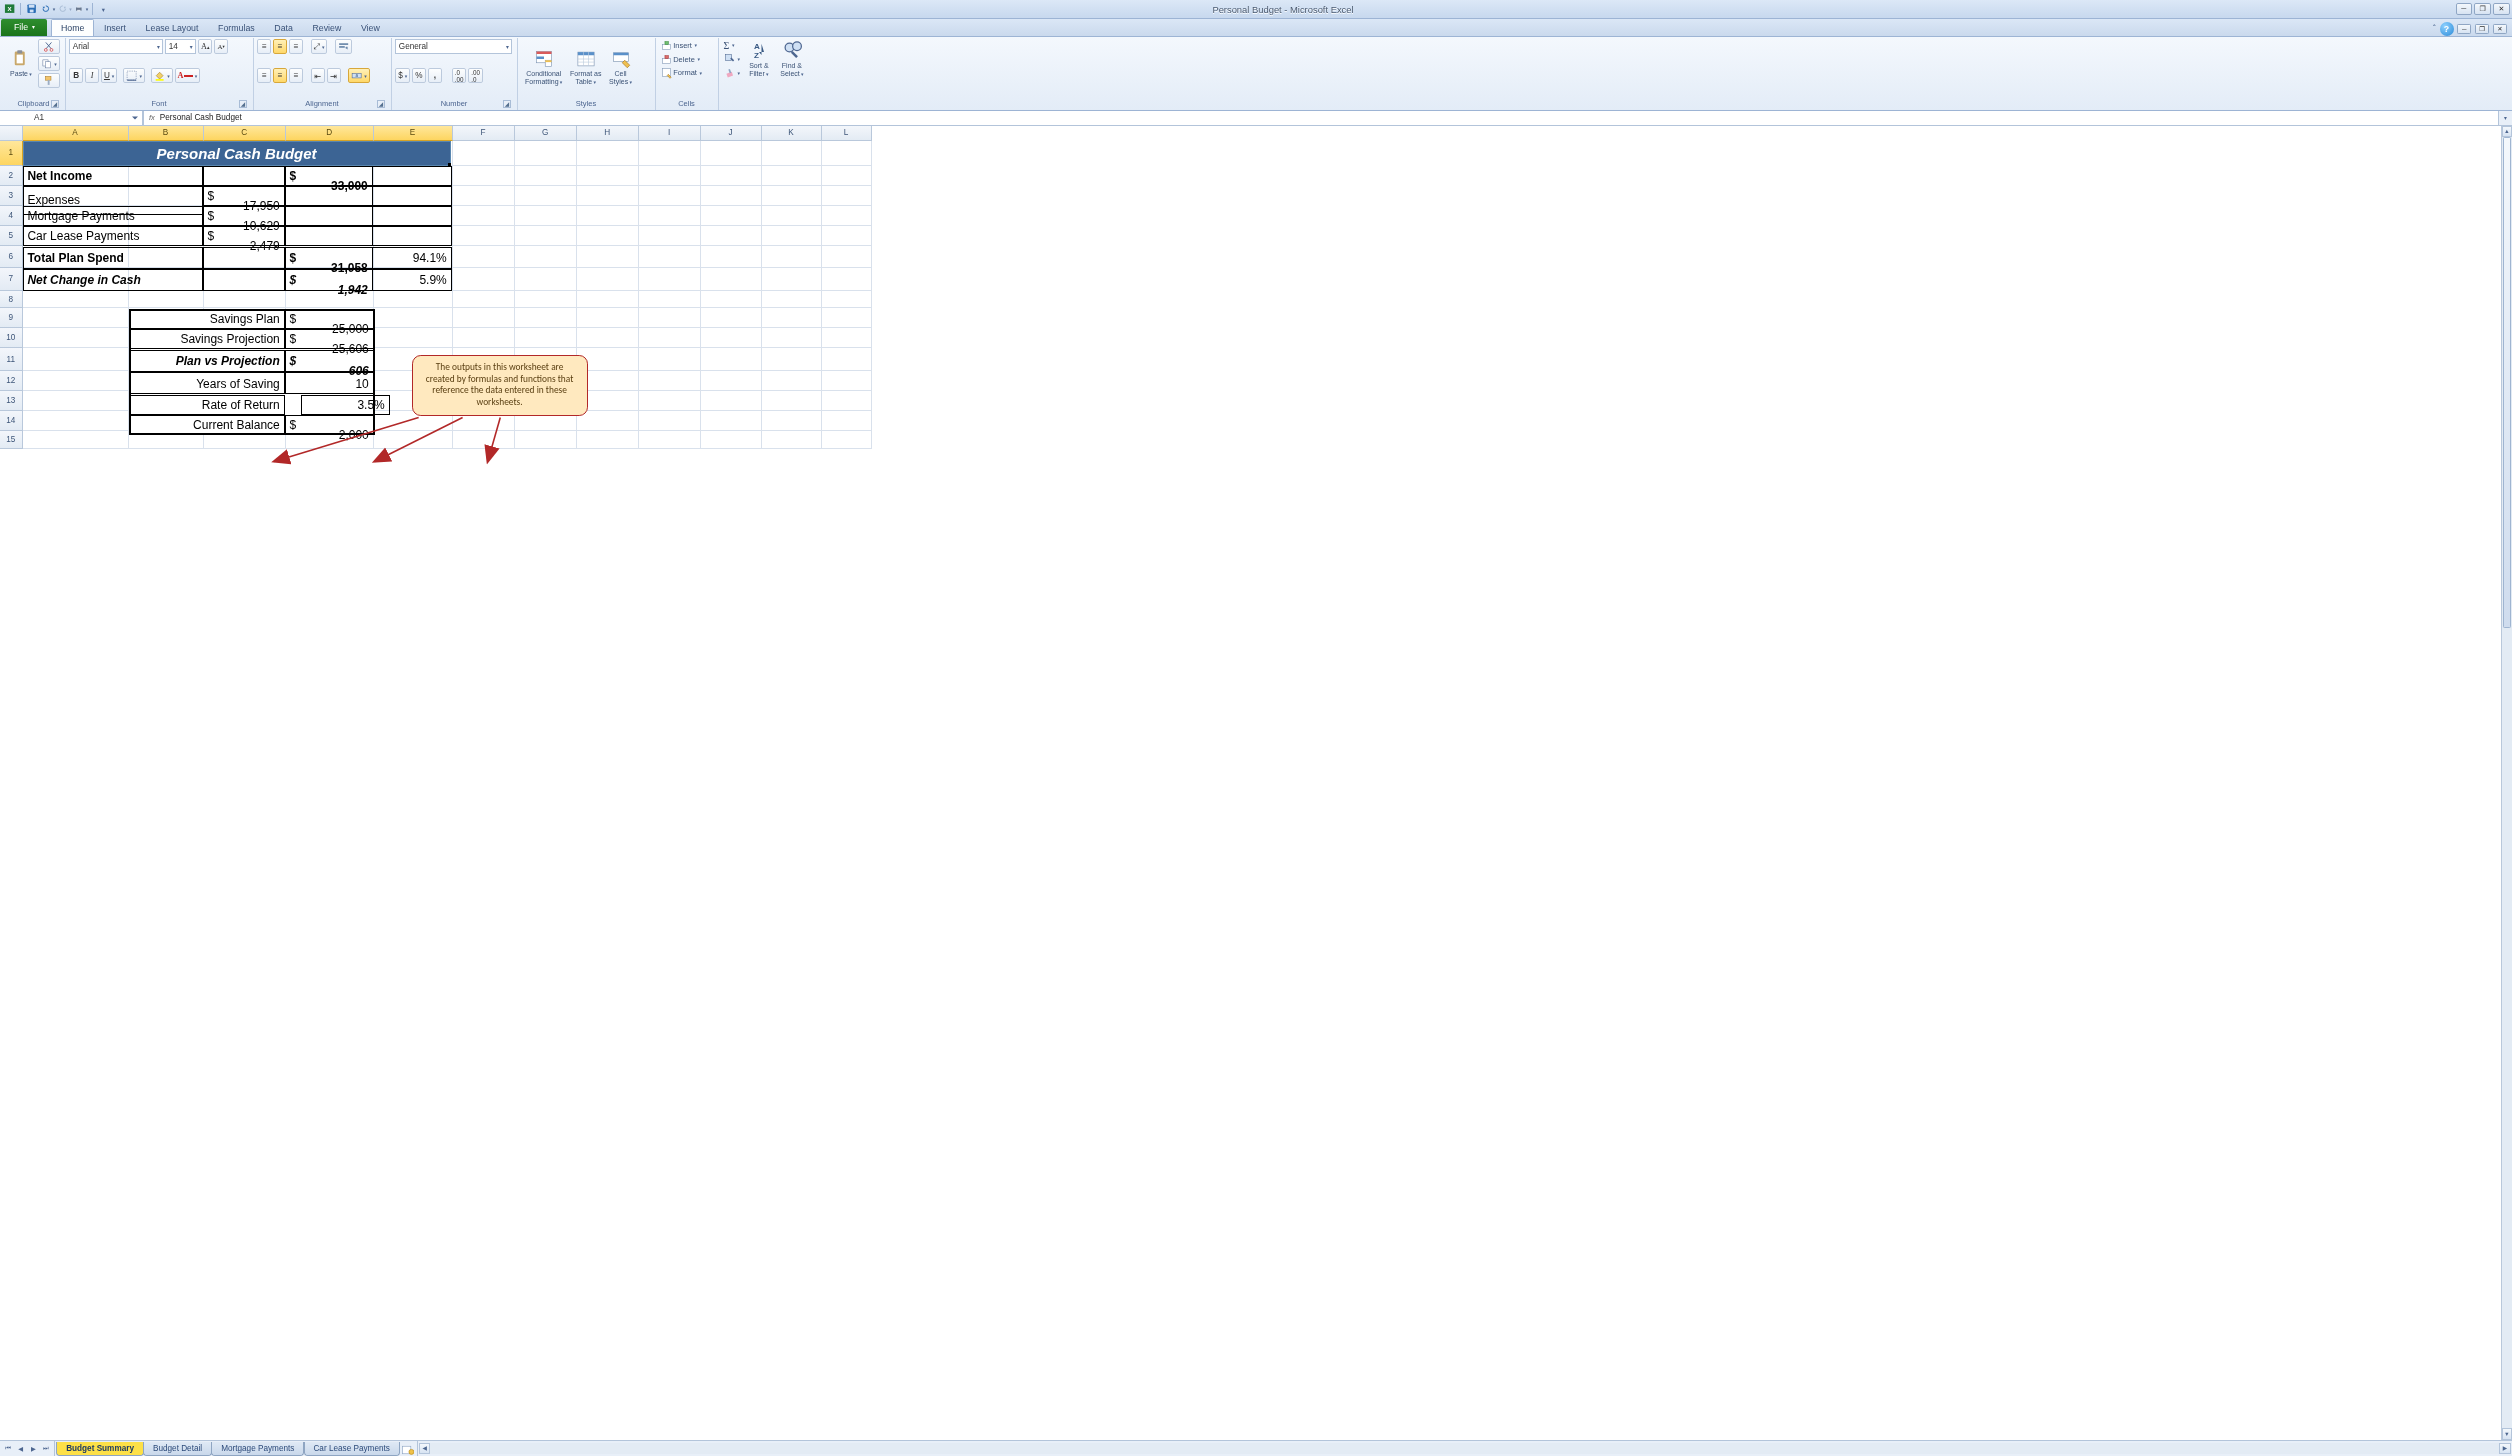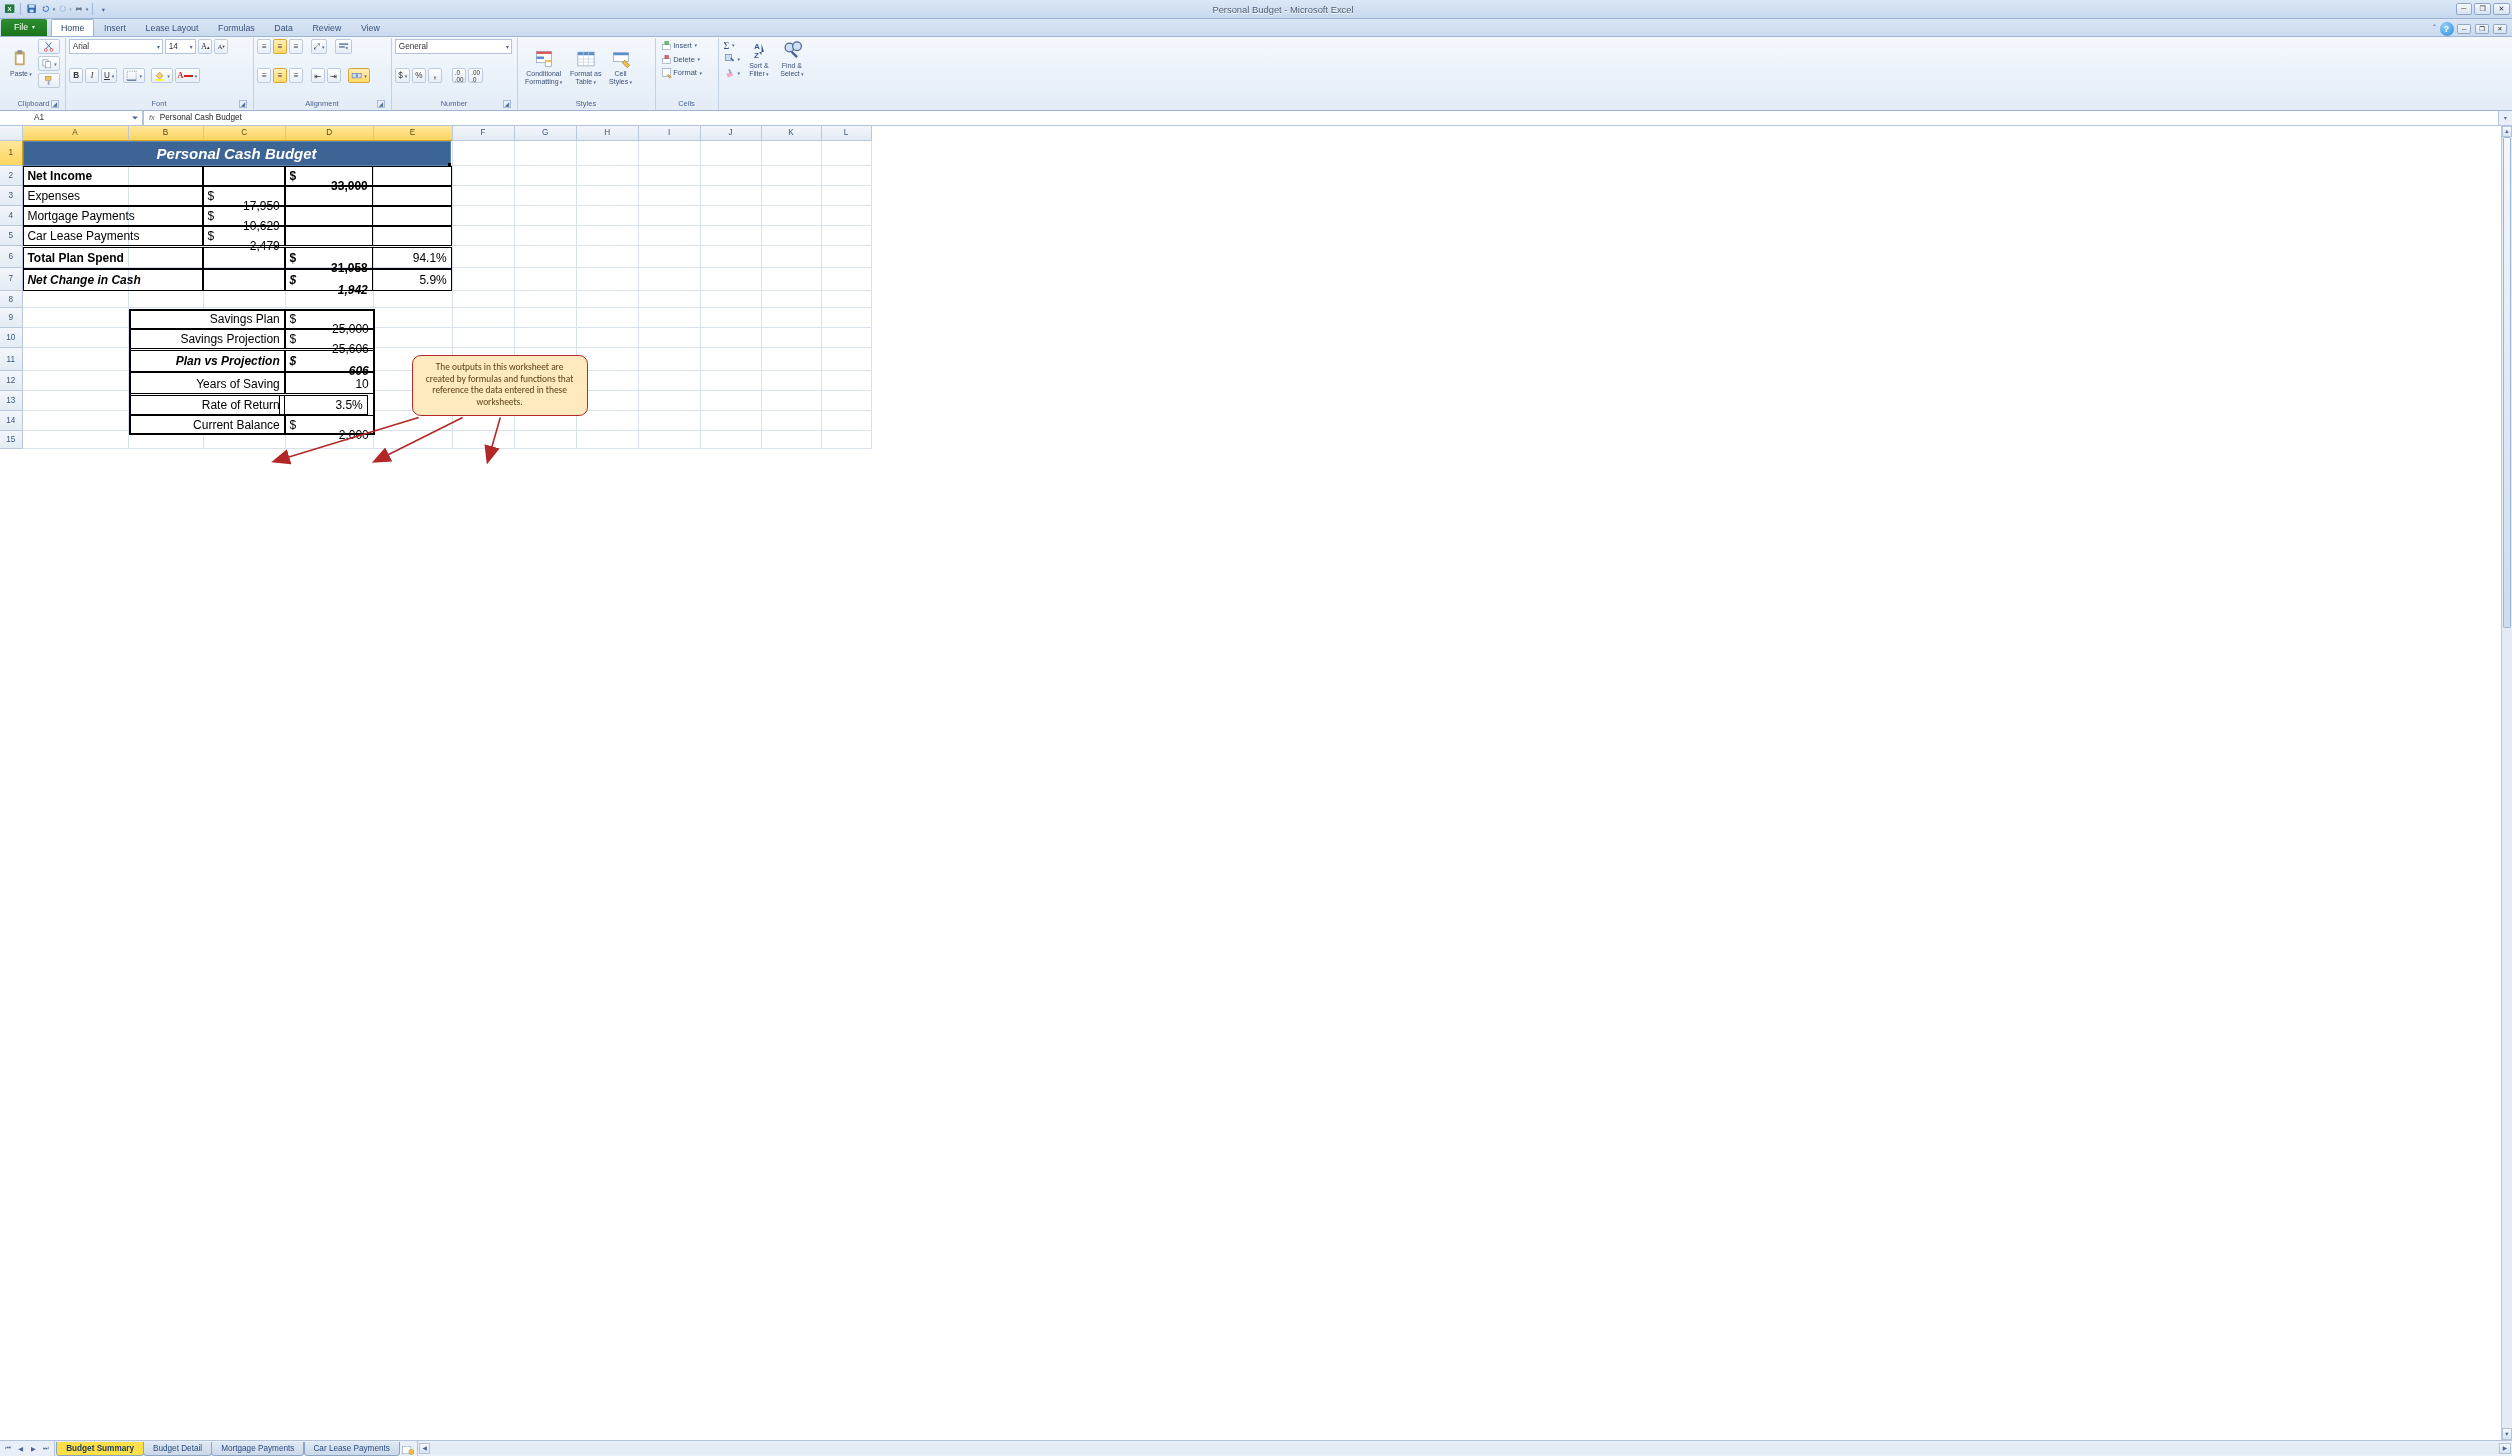--- a/index.html
+++ b/index.html
@@ -717,21 +717,21 @@
       </div>
 
       <div class="tcell bold" style="left:0;top:25px;width:180px;height:20px;">Net Income</div>
       <div class="tcell" style="left:180px;top:25px;width:82px;height:20px;"></div>
       <div class="tcell num bold" style="left:262px;top:25px;width:88px;height:20px;">
           <span class="cur">$</span>
           <span class="val">33,000</span>
         </div>
       <div class="tcell" style="left:350px;top:25px;width:79px;height:20px;border-left:none;"></div>
 
-      <div class="tcell" style="left:0;top:45px;width:180px;height:20px;">Expenses</div>
+      <div class="tcell" style="left:0;top:45px;width:180px;height:29px;">Expenses</div>
       <div class="tcell num" style="left:180px;top:45px;width:82px;height:20px;">
           <span class="cur">$</span>
           <span class="val">17,950</span>
         </div>
       <div class="tcell" style="left:262px;top:45px;width:88px;height:20px;"></div>
       <div class="tcell" style="left:350px;top:45px;width:79px;height:20px;border-left:none;"></div>
 
       <div class="tcell" style="left:0;top:65px;width:180px;height:20px;">Mortgage Payments</div>
       <div class="tcell num" style="left:180px;top:65px;width:82px;height:20px;">
           <span class="cur">$</span>
@@ -781,21 +781,21 @@
       <div class="tcell rt bold ital" style="left:106px;top:209px;width:156px;height:22.6px;border:0.6px solid #000;">Plan vs Projection</div>
       <div class="tcell num bold ital" style="left:262px;top:209px;width:89px;height:22.6px;border:0.6px solid #000;">
           <span class="cur">$</span>
           <span class="val">606</span>
         </div>
 
       <div class="tcell rt" style="left:106px;top:231px;width:156px;height:22.6px;border:0.6px solid #000; align-items:flex-end; padding-bottom:2.5px;">Years of Saving</div>
       <div class="tcell rt" style="left:262px;top:231px;width:89px;height:22.6px;border:0.6px solid #000; align-items:flex-end; padding-bottom:2.5px;">10</div>
 
       <div class="tcell rt" style="left:106px;top:254px;width:156px;height:20px;border:0.6px solid #000;">Rate of Return</div>
-      <div class="tcell rt" style="left:256px;top:254px;width:89px;height:20px;border:0.6px solid #000;">3.5%</div>
+      <div class="tcell rt" style="left:278px;top:254px;width:89px;height:20px;border:0.6px solid #000;">3.5%</div>
 
       <div class="tcell rt" style="left:106px;top:274px;width:156px;height:20px;border:0.6px solid #000;">Current Balance</div>
       <div class="tcell num" style="left:262px;top:274px;width:89px;height:20px;border:0.6px solid #000;">
           <span class="cur">$</span>
           <span class="val">2,000</span>
         </div>
 
       <div class="callout" style="left:389px; top:214px;">The outputs in this worksheet are created by formulas and functions that reference the data entered in these worksheets.</div>
 
       <svg class="arrows" style="left:0;top:0;" width="628" height="352" viewBox="0 0 1000 560">

